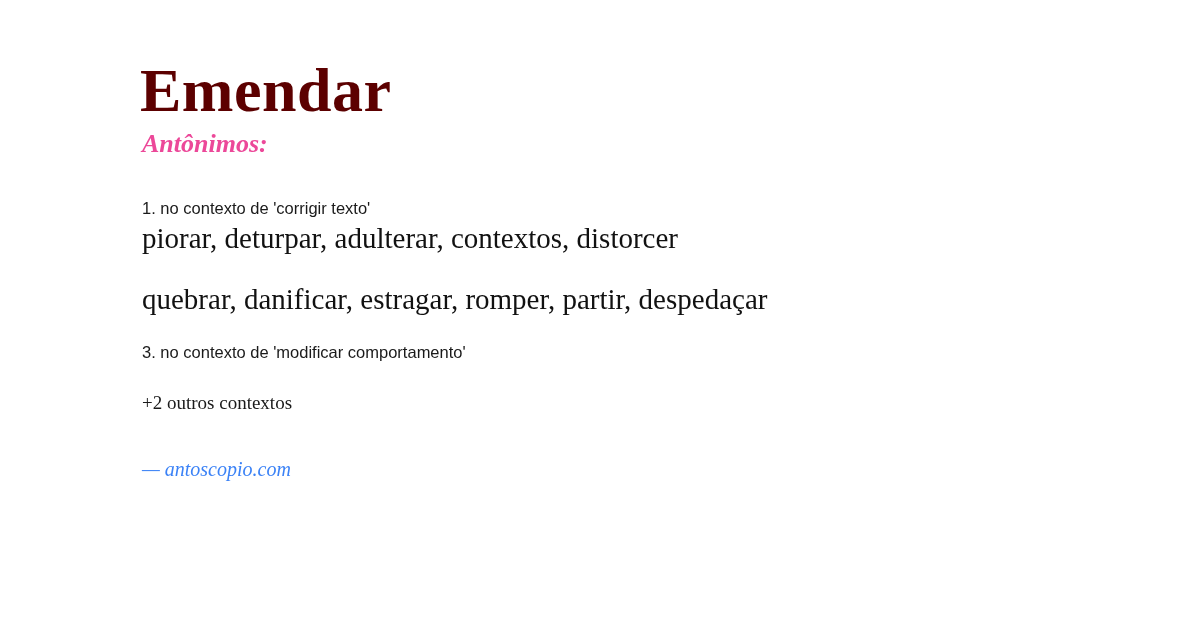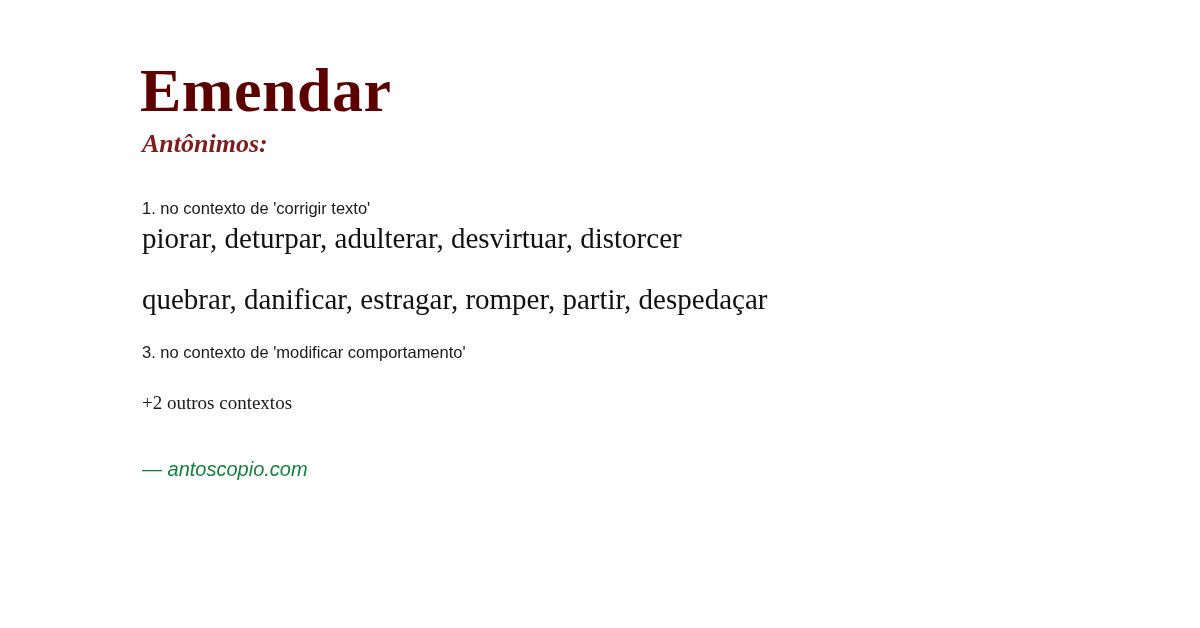--- a/index.html
+++ b/index.html
@@ -28,21 +28,21 @@
     line-height: 1.05;
     color: #5c0000;
     letter-spacing: 0.5px;
     margin: 0;
   }
   .subtitle {
     font-family: "Liberation Serif", serif;
     font-weight: bold;
     font-style: italic;
     font-size: 26px;
-    color: #7f1d1d;
+    color: #ec4899;
     margin: 6px 0 0 2px;
   }
   .sense-list {
     margin-top: 40px;
   }
   .sense {
     margin-bottom: 25px;
   }
   .sense-context {
     font-family: Liberation Sans, sans-serif;
@@ -57,40 +57,40 @@
     margin: 0 0 0 2px;
     line-height: 1.25;
   }
   .more-contexts {
     font-family: "Liberation Serif", serif;
     font-size: 19px;
     color: #1a1a1a;
     margin: 30px 0 0 2px;
   }
   .source {
-    font-family: Liberation Sans, sans-serif;
+    font-family: Liberation Serif, serif;
     font-style: italic;
     font-size: 20px;
-    color: #15803d;
+    color: #3b82f6;
     margin: 44px 0 0 2px;
   }
 </style>
 </head>
 <body>
 
 <div class="page">
 
   <h1 class="headword">Emendar</h1>
   <div class="subtitle">Antônimos:</div>
 
   <div class="sense-list">
 
     <div class="sense">
       <p class="sense-context">1. no contexto de 'corrigir texto'</p>
-      <p class="sense-words">piorar, deturpar, adulterar, desvirtuar, distorcer</p>
+      <p class="sense-words">piorar, deturpar, adulterar, contextos, distorcer</p>
     </div>
 
     <div class="sense">
       <p class="sense-words">quebrar, danificar, estragar, romper, partir, despedaçar</p>
     </div>
 
     <div class="sense">
       <p class="sense-context">3. no contexto de 'modificar comportamento'</p>
     </div>
 

